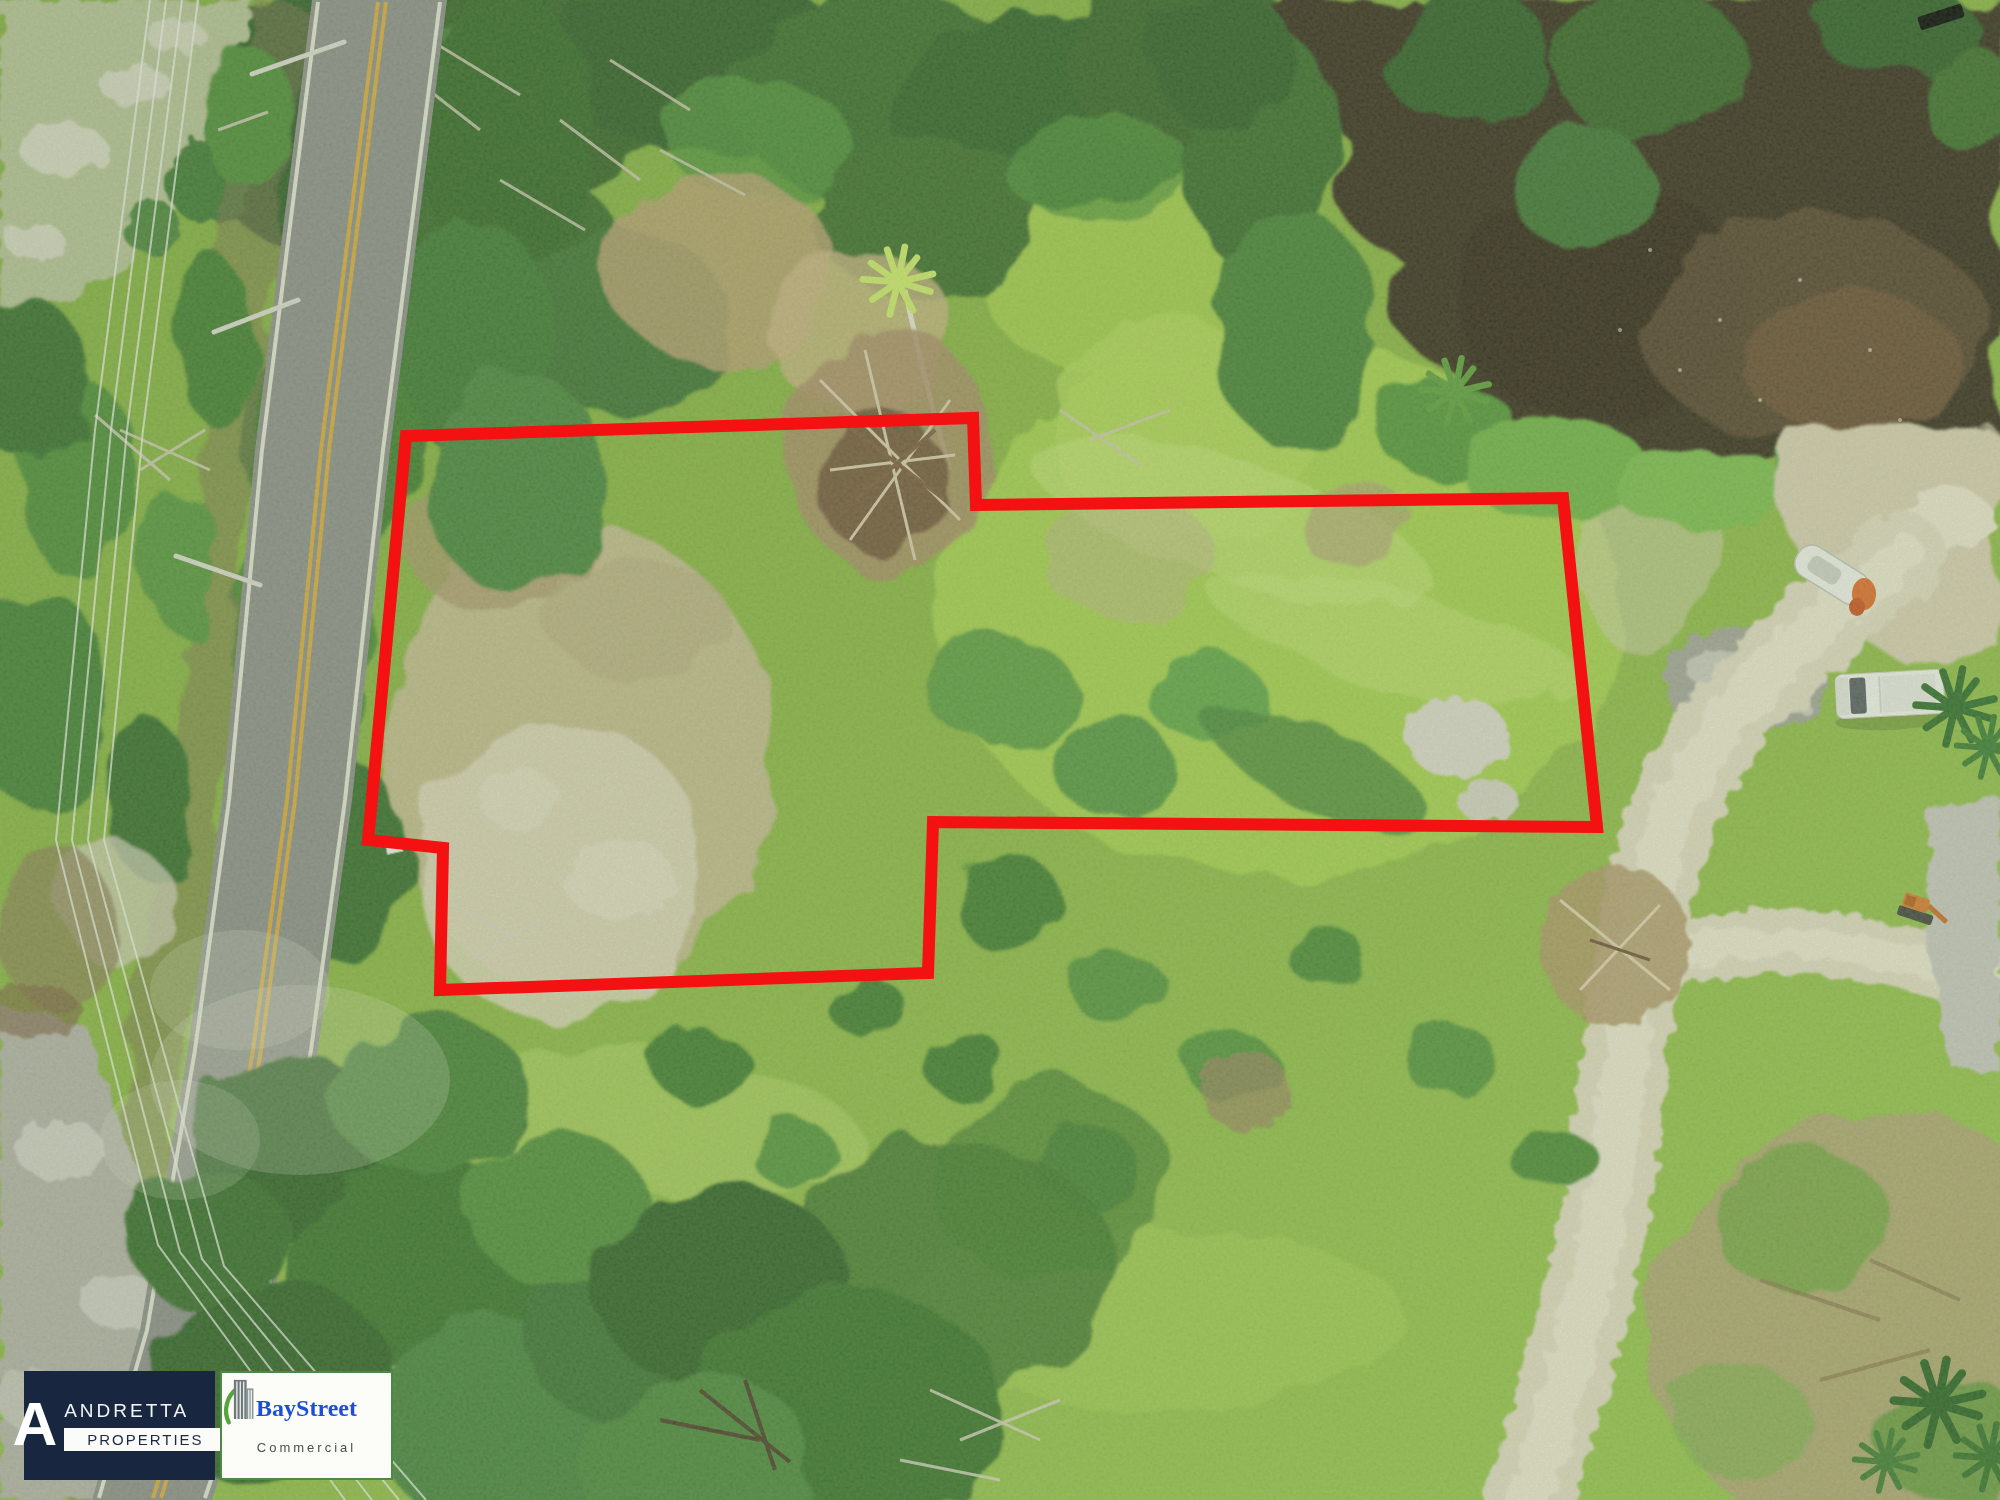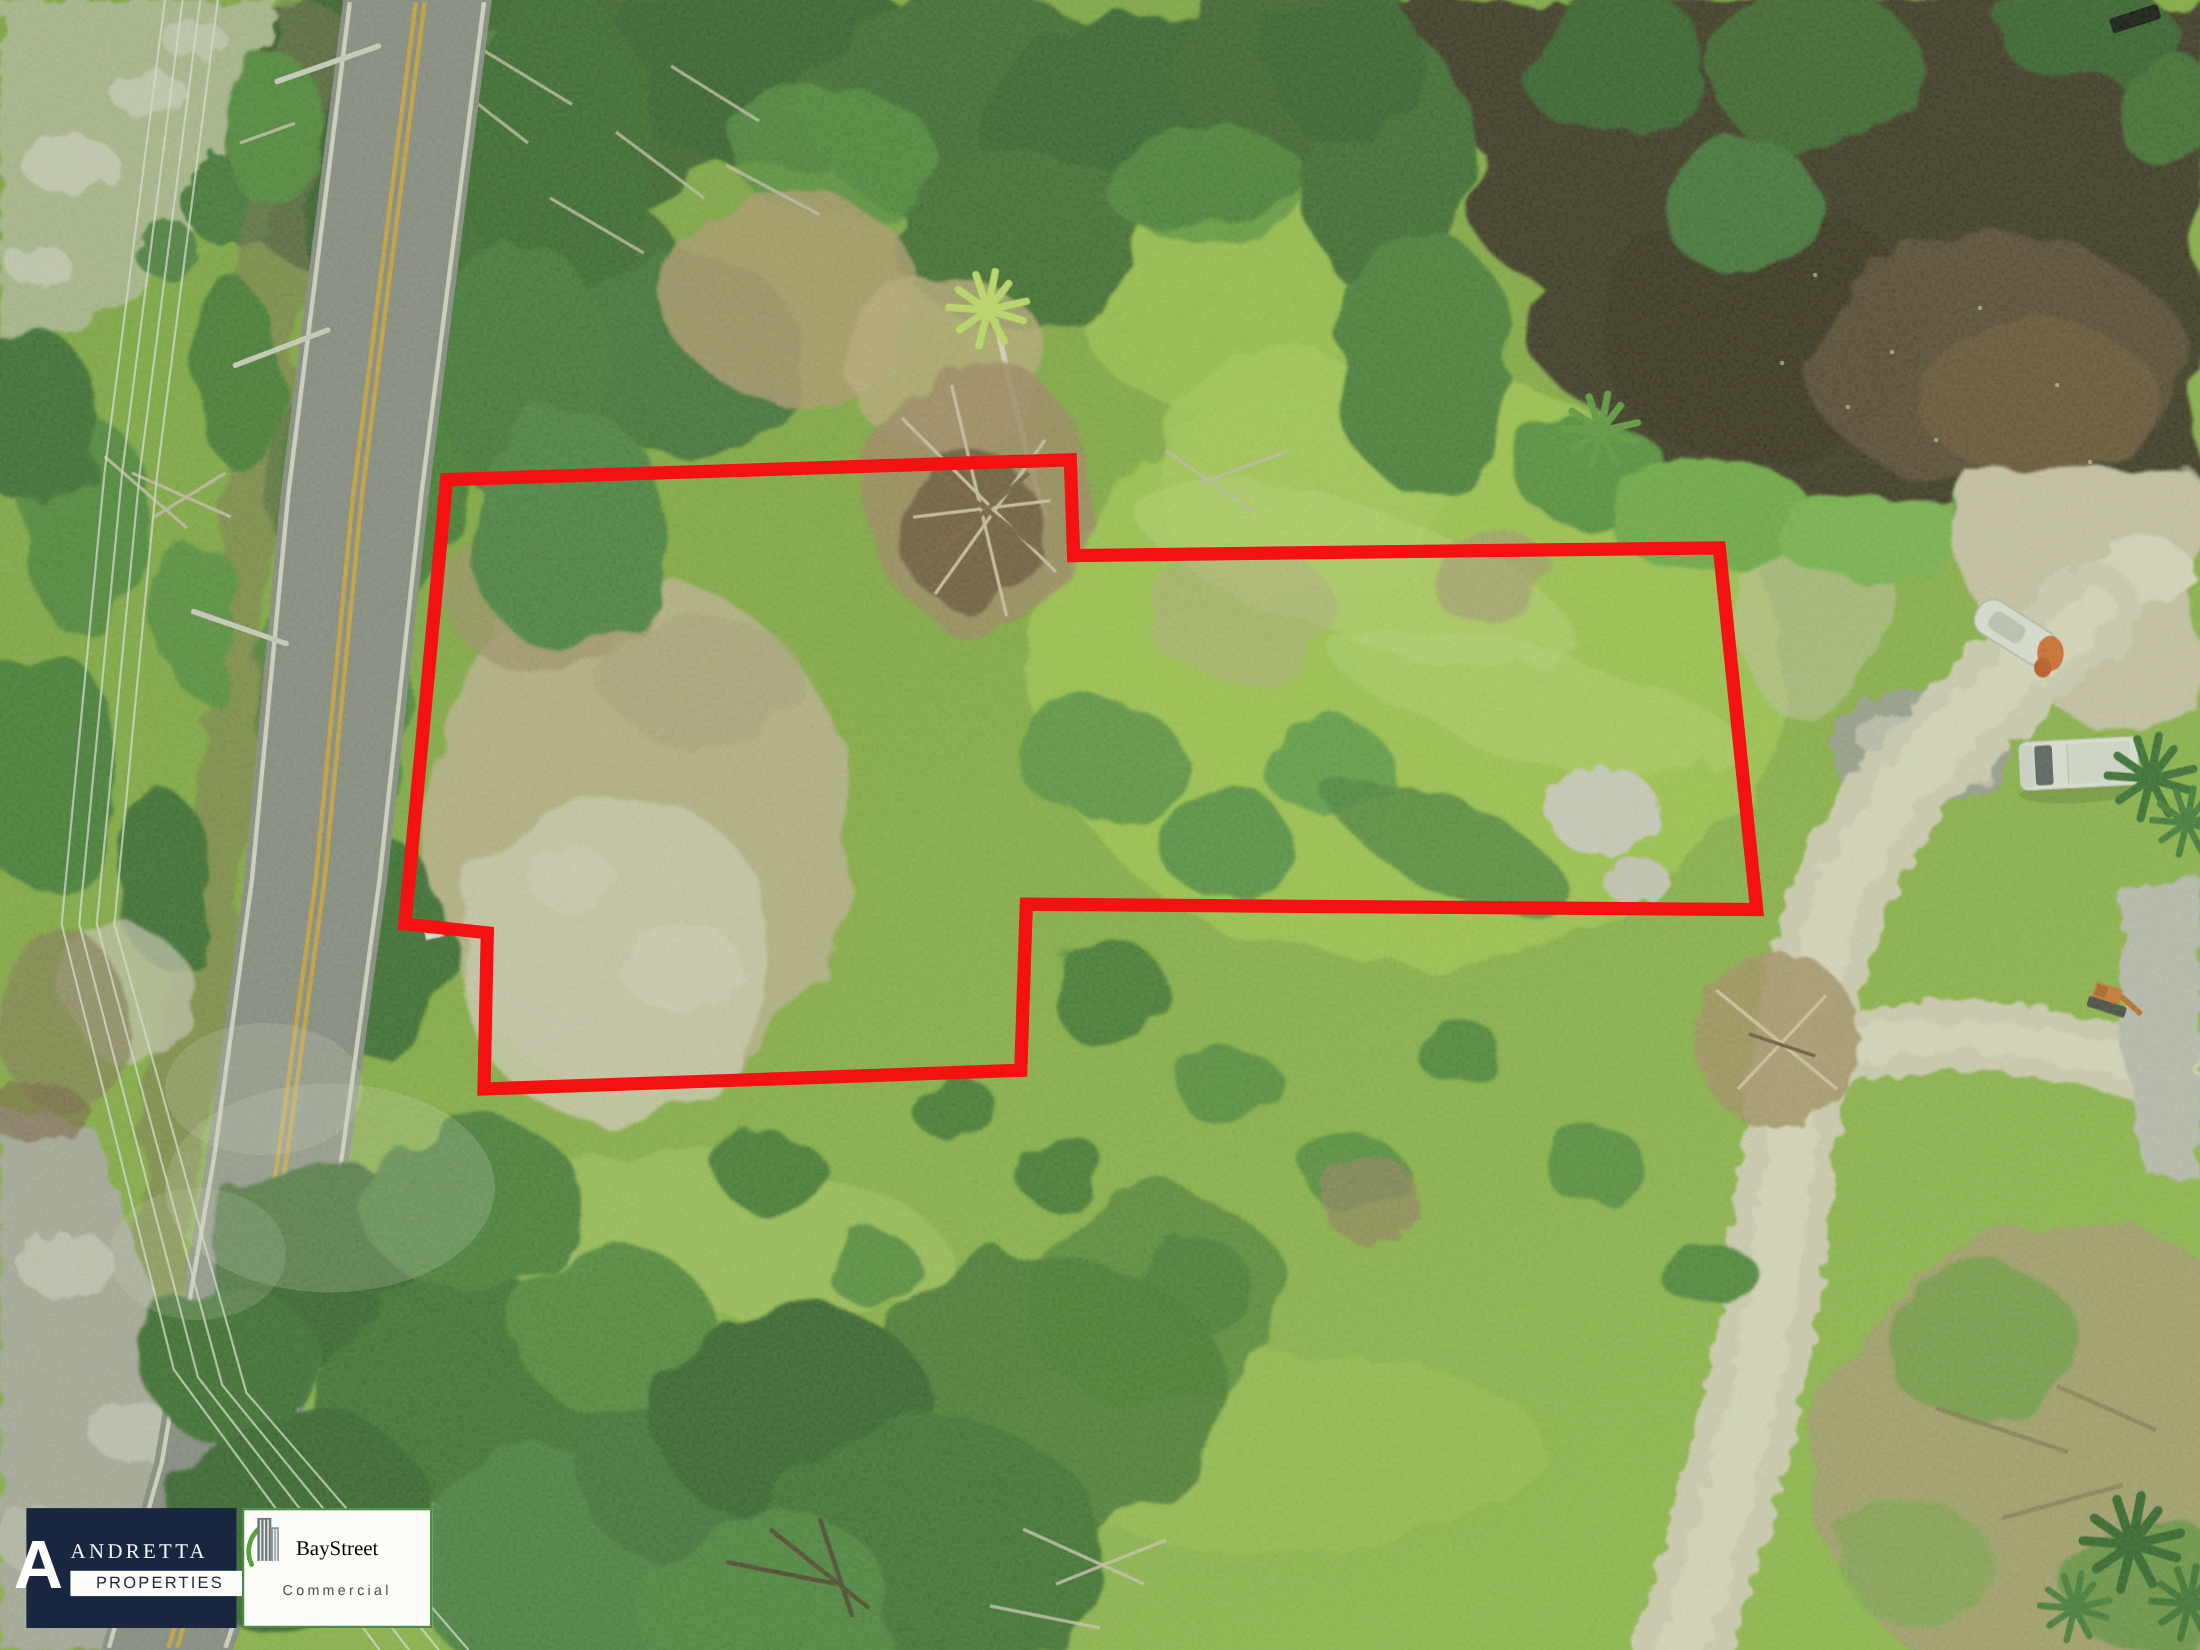--- a/index.html
+++ b/index.html
@@ -7,29 +7,29 @@
          font-family:"Liberation Sans",sans-serif;background:#8ab342;}
   .stage svg{position:absolute;left:0;top:0;display:block;}
 
   
   .logos{position:absolute;left:0;top:0;width:100%;height:100%;pointer-events:none;}
   .logo-andretta{position:absolute;left:24px;top:1371px;width:191px;height:109px;
       background:#18273f;display:flex;align-items:center;justify-content:center;gap:9px;}
   .a-mono{color:#ffffff;font-size:62px;font-weight:800;line-height:1;letter-spacing:-2px;
       transform:translateY(-2px);}
   .a-col{display:flex;flex-direction:column;align-items:flex-start;}
-  .a-name{color:#f2f4f6;font-size:19px;letter-spacing:3px;font-weight:400;font-family:Liberation Serif, serif;}
+  .a-name{color:#f2f4f6;font-size:19px;letter-spacing:3px;font-weight:400;}
   .a-sub{margin-top:6px;background:#fbfbf9;color:#1b2a43;font-size:15px;letter-spacing:2px;
       font-weight:500;padding:3px 23px;}
   .logo-baystreet{position:absolute;left:220px;top:1371px;width:173px;height:109px;
       background:#fcfcf9;border:2px solid #4c8a44;box-sizing:border-box;
       display:flex;align-items:center;justify-content:center;gap:7px;}
   .b-col{display:flex;flex-direction:column;align-items:center;}
-  .b-name{font-family:"Liberation Serif",serif;font-weight:400;font-size:19px;
-      color:#000000;line-height:1;}
+  .b-name{font-family:"Liberation Serif",serif;font-weight:700;font-size:24px;
+      color:#1d4ed8;line-height:1;}
   .b-sub{font-family:Liberation Sans, sans-serif;font-size:13px;letter-spacing:3px;
       color:#46524a;margin-top:20px;}
 </style>
 </head>
 <body>
 
 <div class="stage">
 <svg width="2000" height="1500" viewBox="0 0 2000 1500">
   <defs>
     <linearGradient id="grassBase" x1="0" y1="0" x2="0.7" y2="1">

